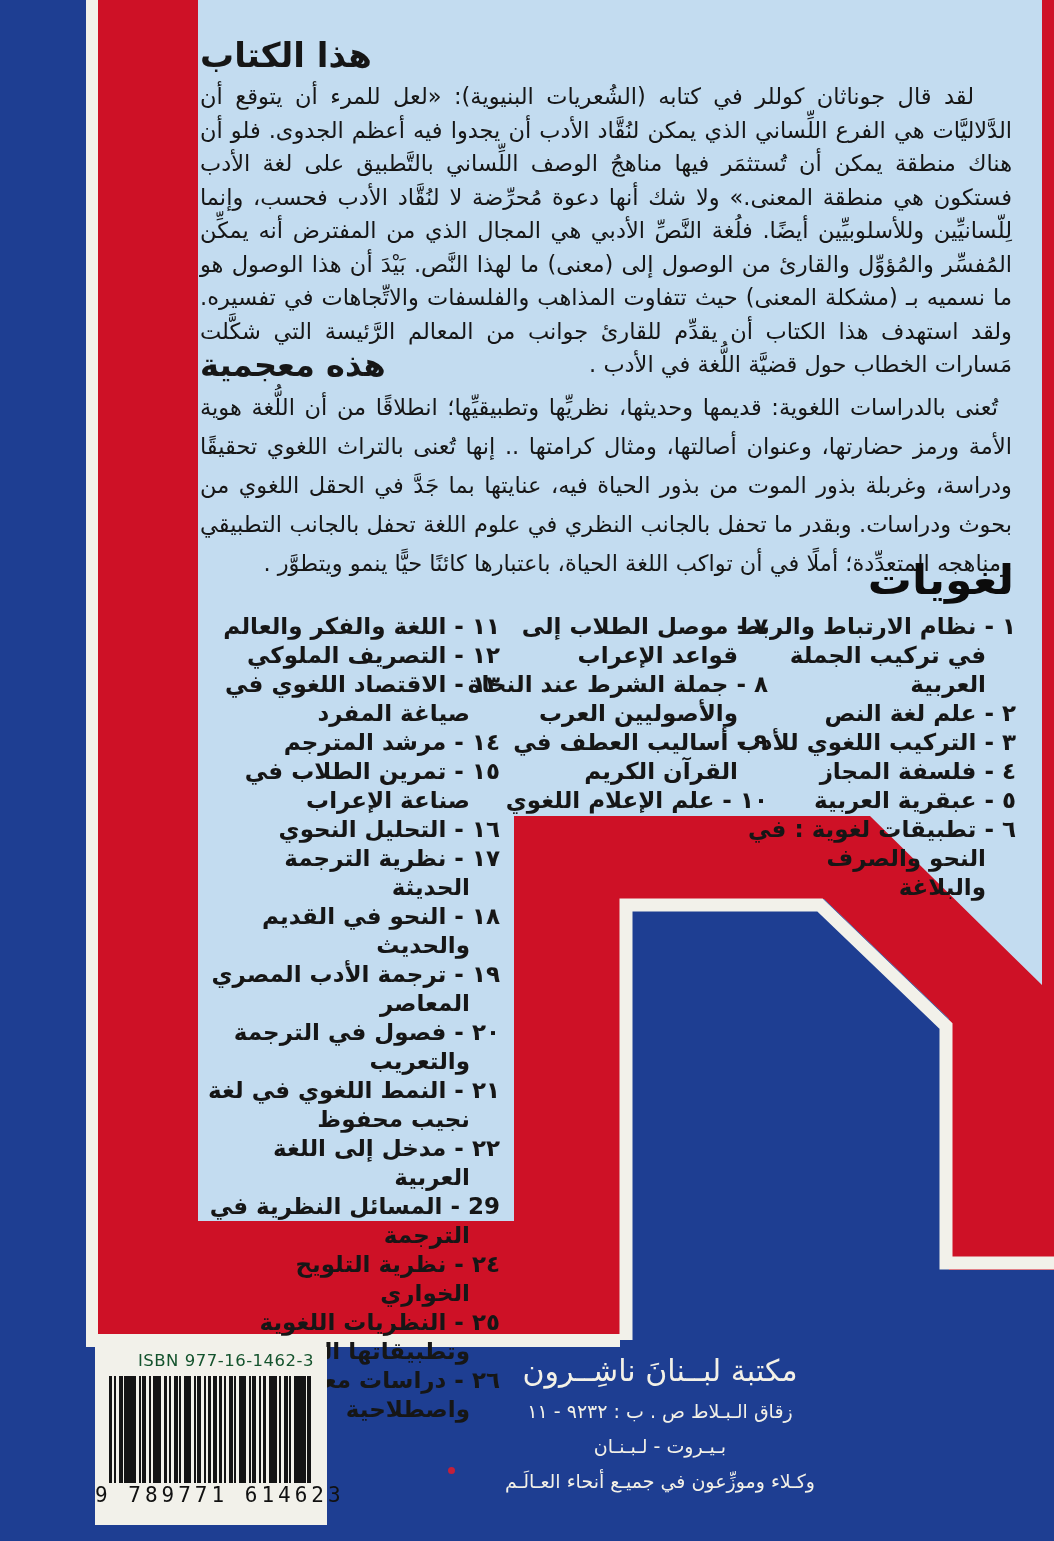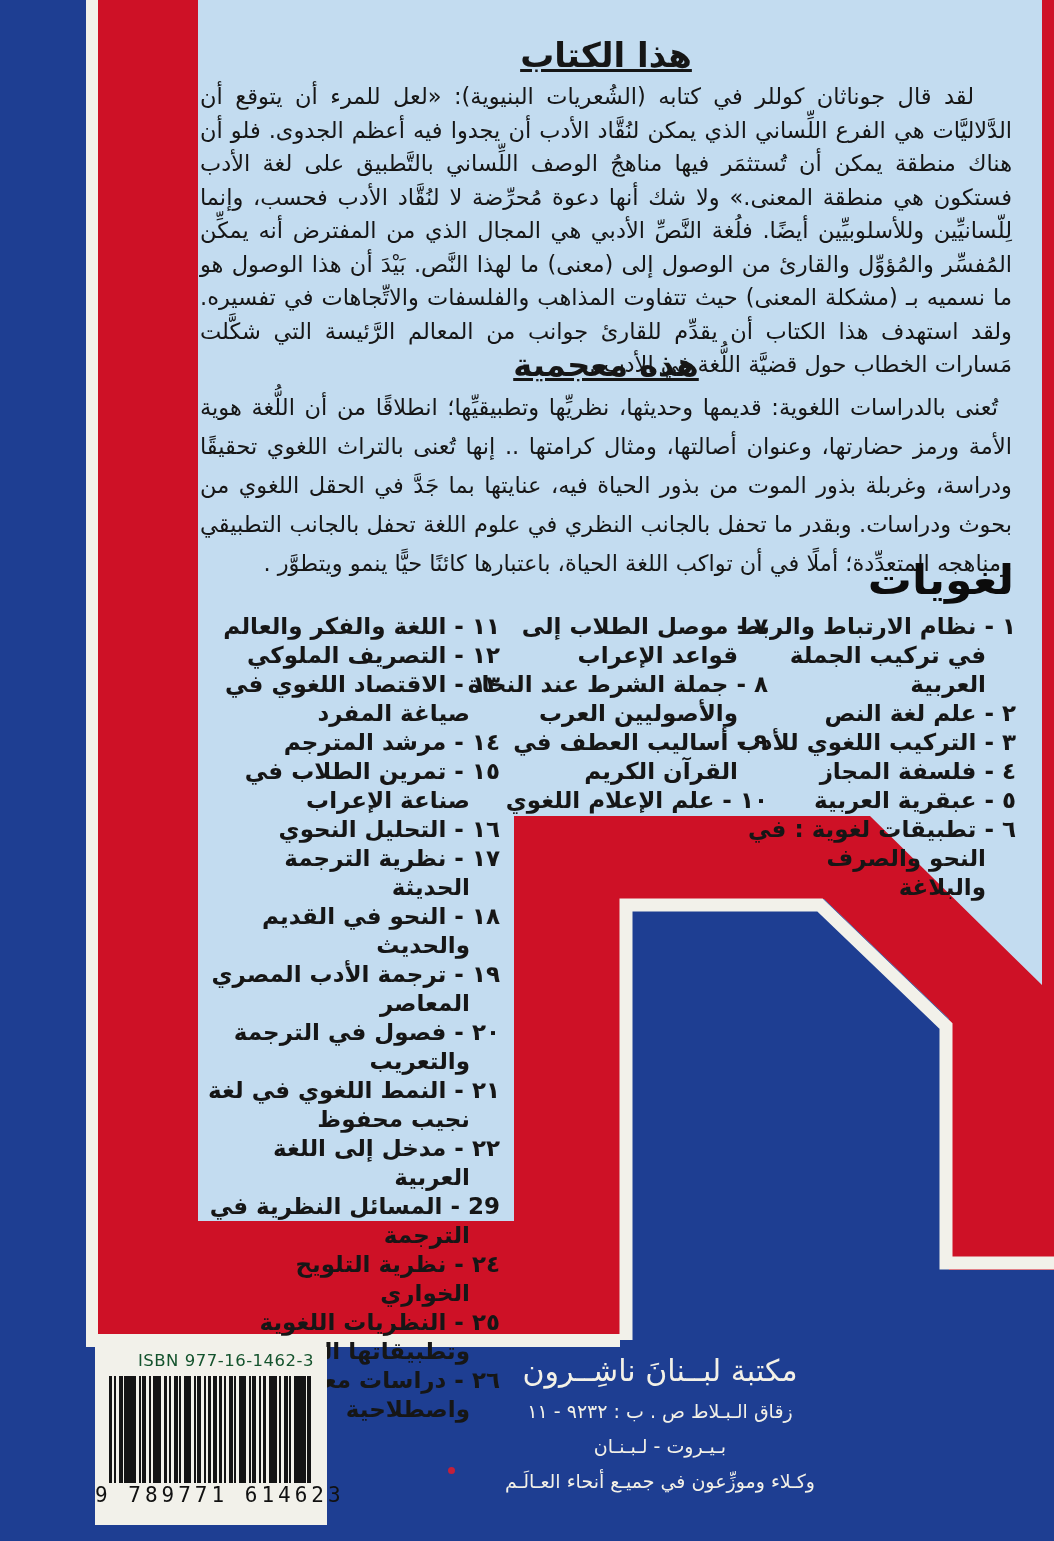--- a/index.html
+++ b/index.html
@@ -19,21 +19,21 @@
   .bg-svg{position:absolute;inset:0;width:100%;height:100%;display:block;}
   .fill-bg{fill:var(--background-blue);}
   .fill-red{fill:var(--red);}
   .fill-panel{fill:var(--panel-blue);}
   .fill-white{fill:var(--outline-white);}
   .stroke-white{fill:none;stroke:var(--outline-white);stroke-width:13;}
 
   .abs{position:absolute;}
   .heading{
     color:var(--text-black);font-weight:700;font-size:34px;line-height:38px;
-    text-align:center;letter-spacing:0;text-decoration:underline;
+    text-align:left;letter-spacing:0;
   }
   .body-text{
     color:var(--text-black);font-weight:400;text-align:justify;
     font-size:22.5px;
   }
   #para1{top:80px;right:42px;width:812px;line-height:33.5px;text-indent:38px;}
   #para2{top:388px;right:42px;width:812px;line-height:39px;text-indent:14px;}
   #h1{top:36px;right:42px;width:812px;}
   #h2{top:346px;right:42px;width:812px;font-size:32px;}
   #series-logo{

